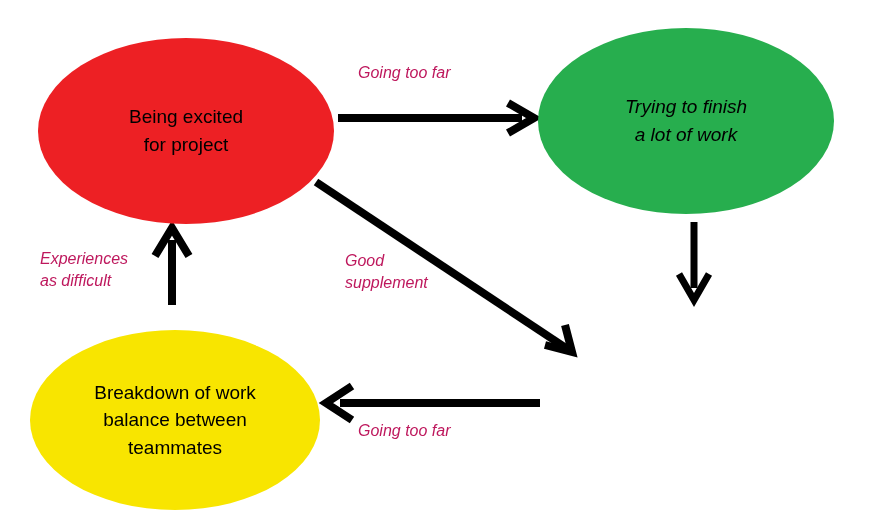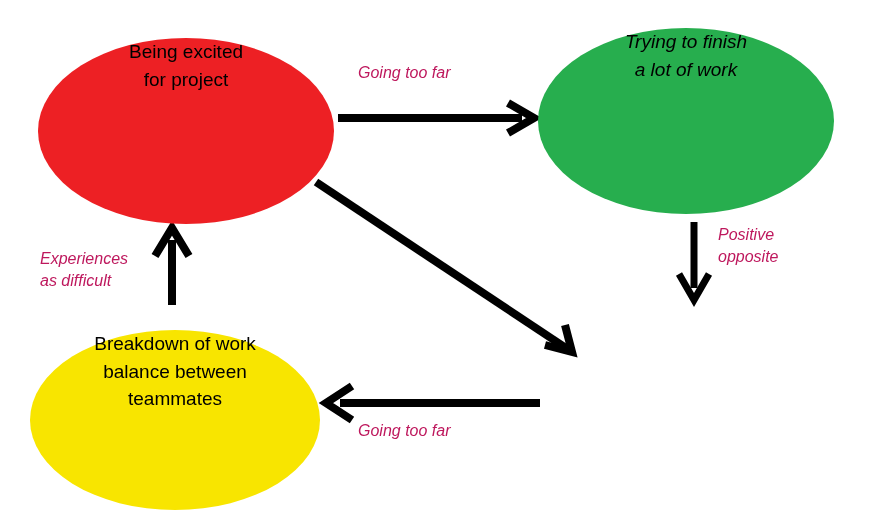--- a/index.html
+++ b/index.html
@@ -14,21 +14,21 @@
     position: relative;
     width: 870px;
     height: 525px;
     background: #ffffff;
     overflow: hidden;
   }
   .node {
     position: absolute;
     border-radius: 50%;
     display: flex;
-    align-items: flex-start;
+    align-items: center;
     justify-content: center;
     text-align: center;
     box-sizing: border-box;
   }
   .node-label {
     color: #000000;
     font-family: "Liberation Sans", sans-serif;
     font-size: 19px;
     line-height: 1.45;
     white-space: pre-line;
@@ -110,22 +110,22 @@
 
   <div class="node" id="node-yellow" style="background: rgb(248, 229, 0);">
     <span class="node-label">Breakdown of work
 balance between
 teammates</span>
   </div>
 
 
   <div class="edge-label" id="label-going-too-far-top">Going too far</div>
 
-  <div class="edge-label" id="label-positive-opposite">Positive
-opposite</div>
 
+  <div class="edge-label" id="label-good-supplement">Good
+supplement</div>
 
   <div class="edge-label" id="label-going-too-far-bottom">Going too far</div>
 
   <div class="edge-label" id="label-experiences">Experiences
 as difficult</div>
 
 </div>
 
 </body></html>

